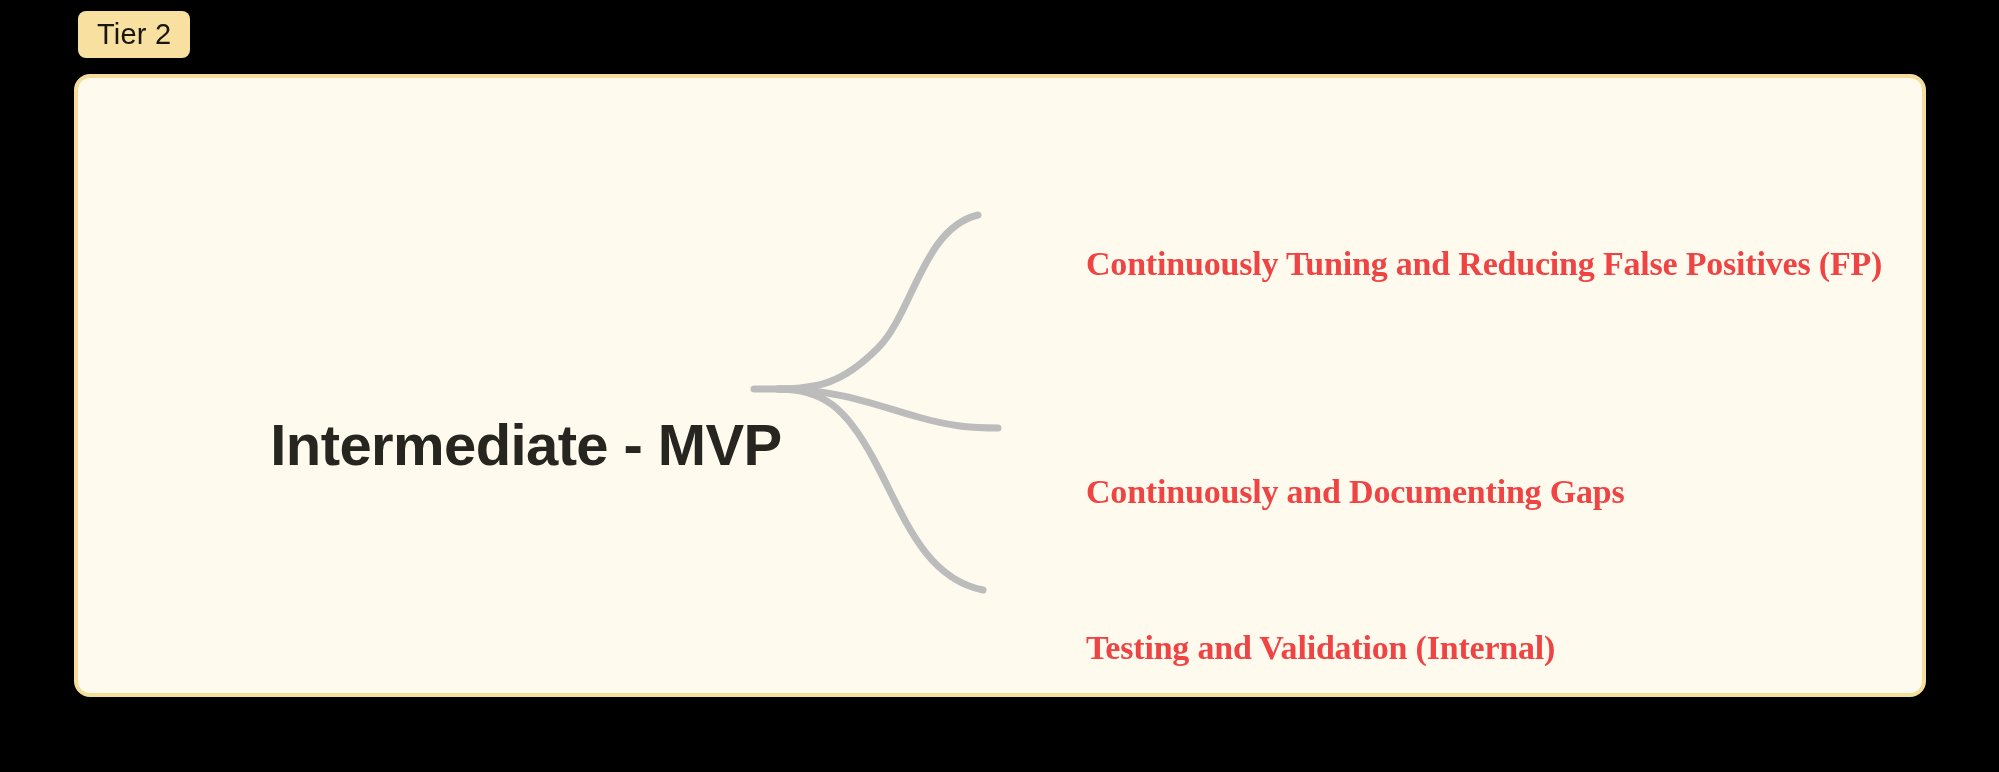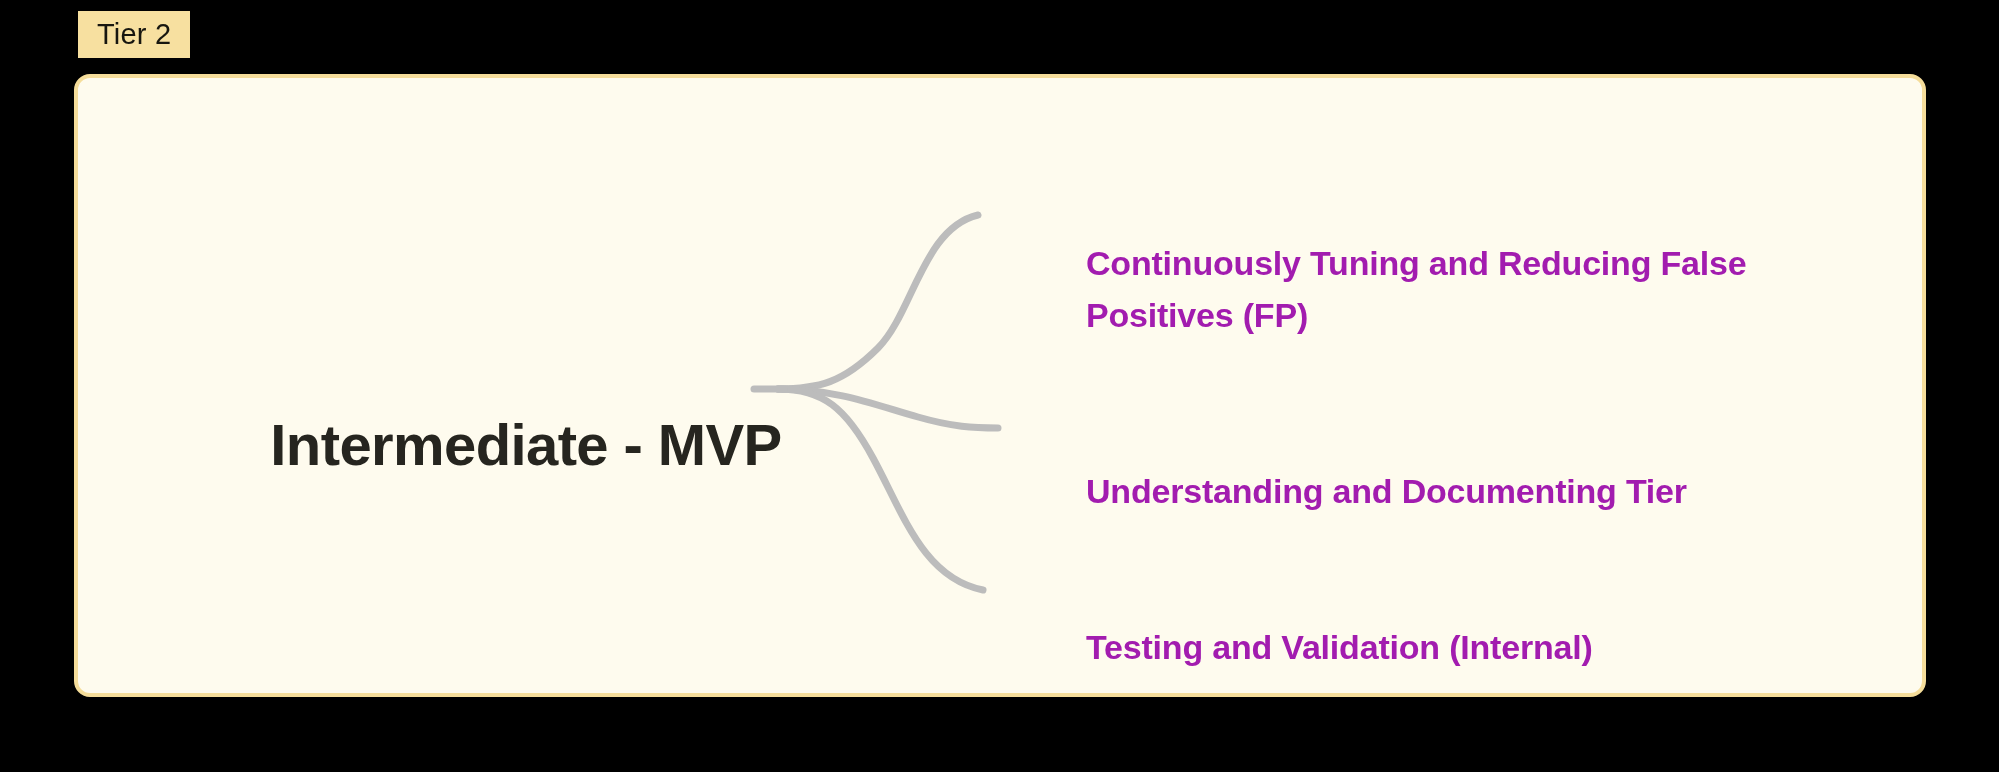--- a/index.html
+++ b/index.html
@@ -26,21 +26,21 @@
   
   .tier-badge {
     position: absolute;
     left: 78px;
     top: 11px;
     height: 47px;
     padding: 0 19px;
     display: flex;
     align-items: center;
     background: #F7E0A0;
-    border-radius: 0;
+    border-radius: 8px;
     box-sizing: border-box;
   }
   .tier-badge-label {
     font-family: "Liberation Sans", sans-serif;
     font-size: 29px;
     font-weight: 400;
     color: #17160F;
     line-height: 1;
     letter-spacing: 0.2px;
     white-space: nowrap;
@@ -89,24 +89,24 @@
     font-weight: 700;
     color: #26251F;
     letter-spacing: -0.6px;
     line-height: 1.08;
     white-space: nowrap;
   }
 
   
   .branch-label {
     position: absolute;
-    font-family: Liberation Sans, sans-serif;
+    font-family: Liberation Serif, serif;
     font-size: 34px;
     font-weight: 700;
-    color: #a21caf;
+    color: #ef4444;
     letter-spacing: -0.2px;
     line-height: 1.52;
   }
   .branch-1 { left: 1008px; top: 160px; width: 800px; }
   .branch-2 { left: 1008px; top: 388px; width: 880px; }
   .branch-3 { left: 1008px; top: 544px; width: 880px; }
 </style>
 </head>
 <body>
 
@@ -122,18 +122,18 @@
       <path class="connector-path" d="M 700 311 C 740 311, 765 305, 800 270 C 835 235, 845 150, 900 137"></path>
       <path class="connector-path" d="M 700 311 C 760 311, 800 328, 840 339 C 875 349, 895 350, 920 350"></path>
       <path class="connector-path" d="M 700 311 C 745 311, 768 330, 795 380 C 825 435, 845 500, 905 512"></path>
       <path class="connector-path" d="M 676 311 L 706 311"></path>
     </svg>
 
     <div class="root-node">Intermediate - MVP</div>
 
     <div class="branch-label branch-1">Continuously Tuning and Reducing False Positives (FP)</div>
 
-    <div class="branch-label branch-2">Understanding and Documenting Tier</div>
+    <div class="branch-label branch-2">Continuously and Documenting Gaps</div>
 
     <div class="branch-label branch-3">Testing and Validation (Internal)</div>
 
   </div>
 </div>
 
 </body></html>

